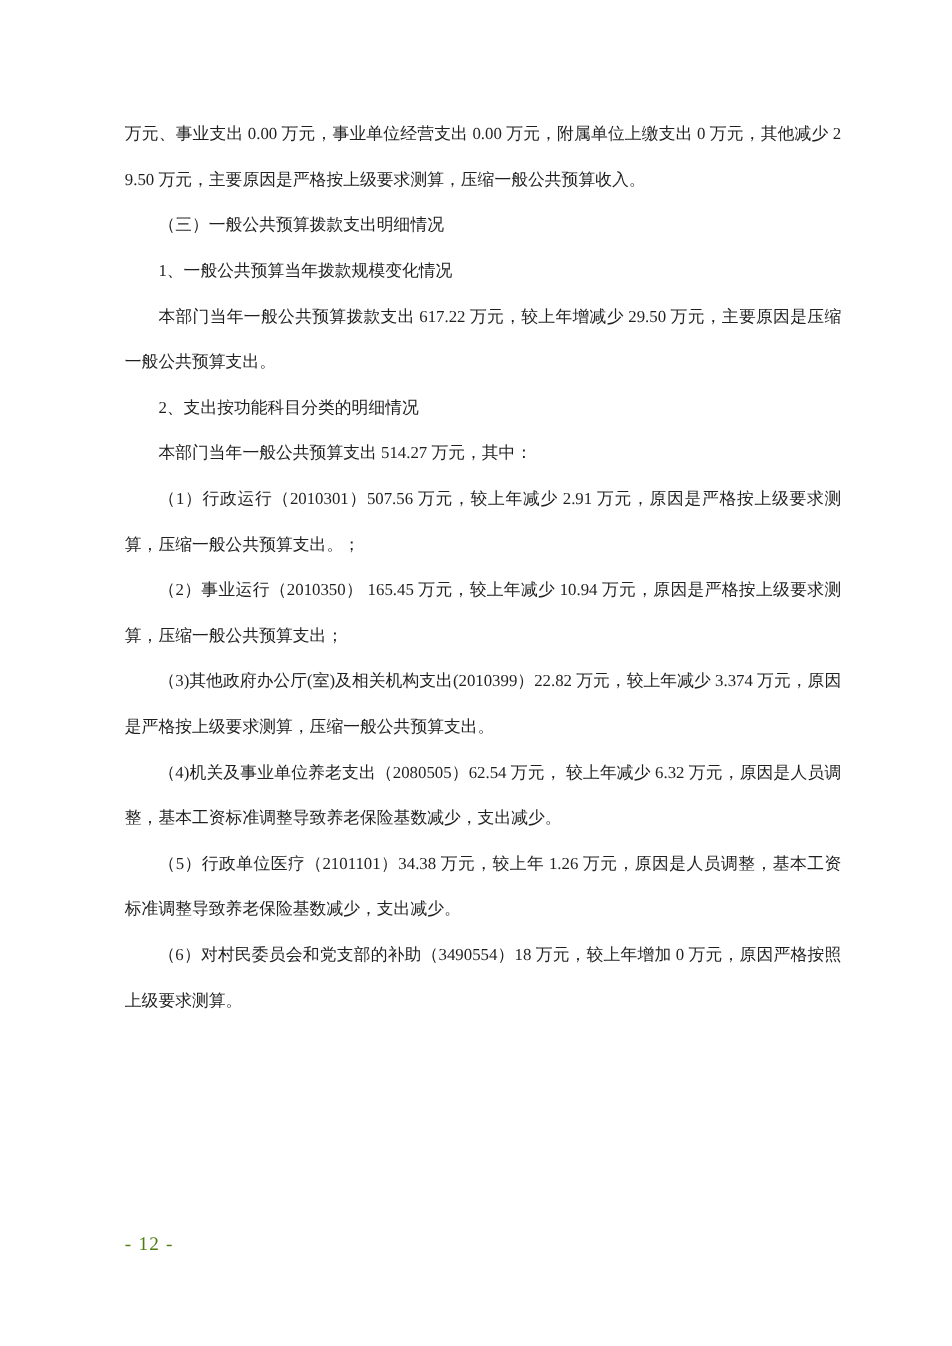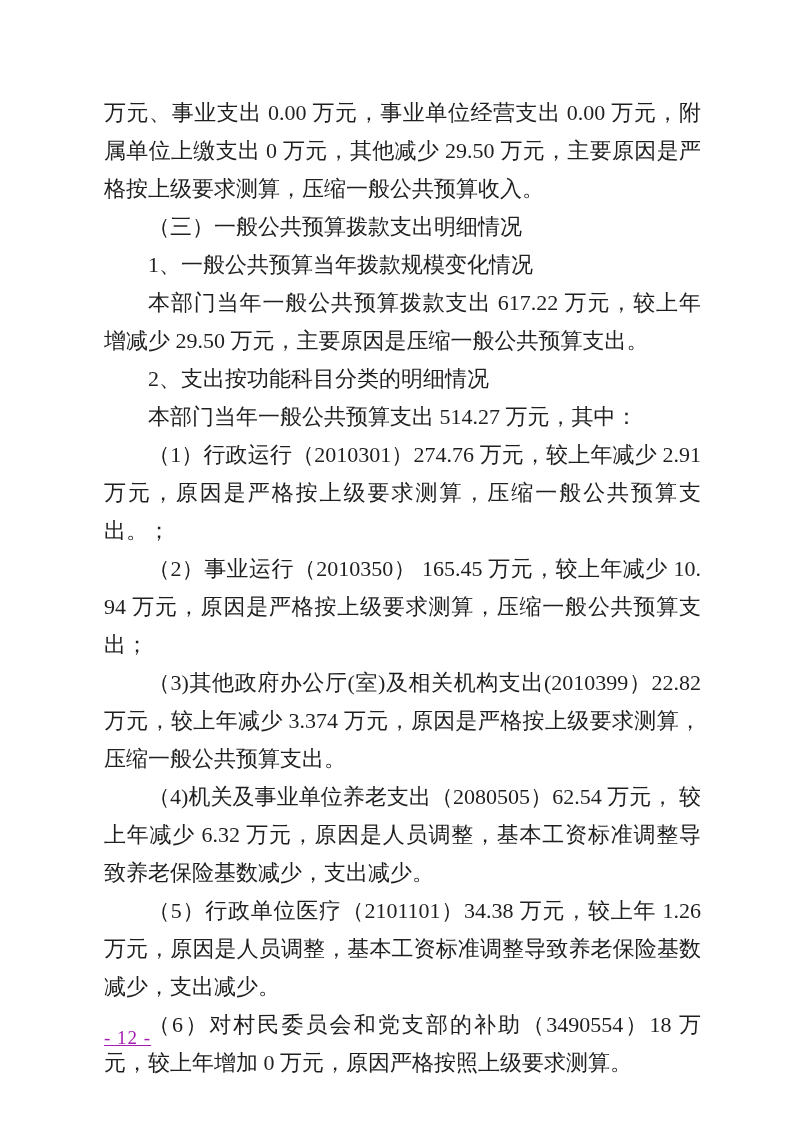--- a/index.html
+++ b/index.html
@@ -17,56 +17,55 @@
     color: #1f1f1f;
   }
   .content {
     position: absolute;
     left: 104px;
     top: 94px;
     width: 597px;
   }
   .para {
     margin: 0;
-    font-size: 22px;
+    font-size: 14px;
     line-height: 38px;
     text-align: justify;
     text-indent: 2em;
     word-break: break-all;
   }
   .para.first {
     text-indent: 0;
   }
   .para.heading {
     font-weight: normal;
     text-align: left;
   }
   .page-number {
     position: absolute;
     left: 104px;
     top: 1026px;
-    font-size: 19px;
+    font-size: 16px;
     line-height: 24px;
-    color: #a21caf;
+    color: #4d7c0f;
     letter-spacing: 1px;
-    text-decoration: underline;
   }
 </style>
 </head>
 <body>
 
 <div class="page">
   <div class="content">
     <p class="para first">万元、事业支出 0.00 万元，事业单位经营支出 0.00 万元，附属单位上缴支出 0 万元，其他减少 29.50 万元，主要原因是严格按上级要求测算，压缩一般公共预算收入。</p>
     <p class="para heading">（三）一般公共预算拨款支出明细情况</p>
     <p class="para">1、一般公共预算当年拨款规模变化情况</p>
     <p class="para">本部门当年一般公共预算拨款支出 617.22 万元，较上年增减少 29.50 万元，主要原因是压缩一般公共预算支出。</p>
     <p class="para">2、支出按功能科目分类的明细情况</p>
     <p class="para">本部门当年一般公共预算支出 514.27 万元，其中：</p>
-    <p class="para">（1）行政运行（2010301）274.76 万元，较上年减少 2.91 万元，原因是严格按上级要求测算，压缩一般公共预算支出。；</p>
+    <p class="para">（1）行政运行（2010301）507.56 万元，较上年减少 2.91 万元，原因是严格按上级要求测算，压缩一般公共预算支出。；</p>
     <p class="para">（2）事业运行（2010350） 165.45 万元，较上年减少 10.94 万元，原因是严格按上级要求测算，压缩一般公共预算支出；</p>
     <p class="para">（3)其他政府办公厅(室)及相关机构支出(2010399）22.82 万元，较上年减少 3.374 万元，原因是严格按上级要求测算，压缩一般公共预算支出。</p>
     <p class="para">（4)机关及事业单位养老支出（2080505）62.54 万元， 较上年减少 6.32 万元，原因是人员调整，基本工资标准调整导致养老保险基数减少，支出减少。</p>
     <p class="para">（5）行政单位医疗（2101101）34.38 万元，较上年 1.26 万元，原因是人员调整，基本工资标准调整导致养老保险基数减少，支出减少。</p>
     <p class="para">（6）对村民委员会和党支部的补助（3490554）18 万元，较上年增加 0 万元，原因严格按照上级要求测算。</p>
   </div>
   <div class="page-number">- 12 -</div>
 </div>
 
 </body></html>

